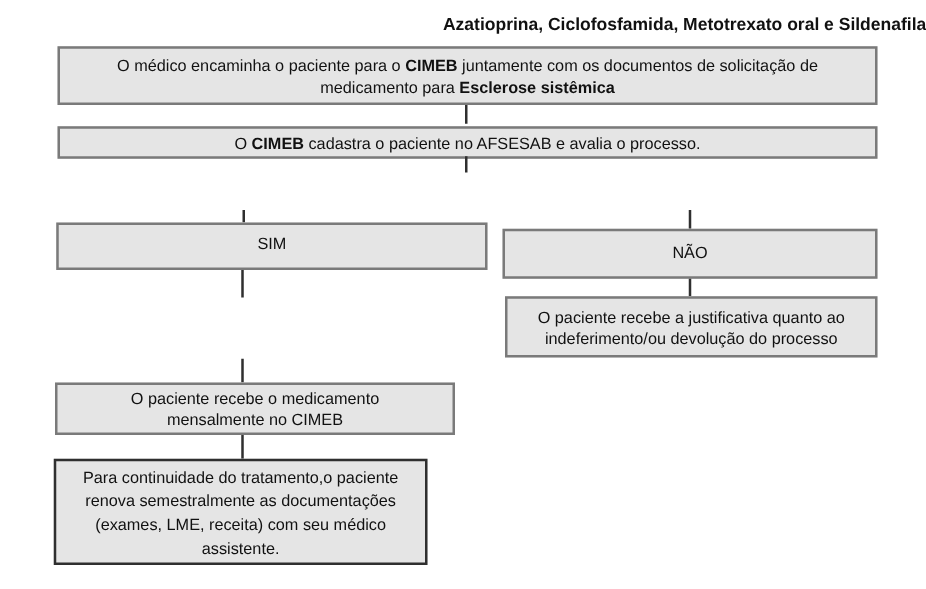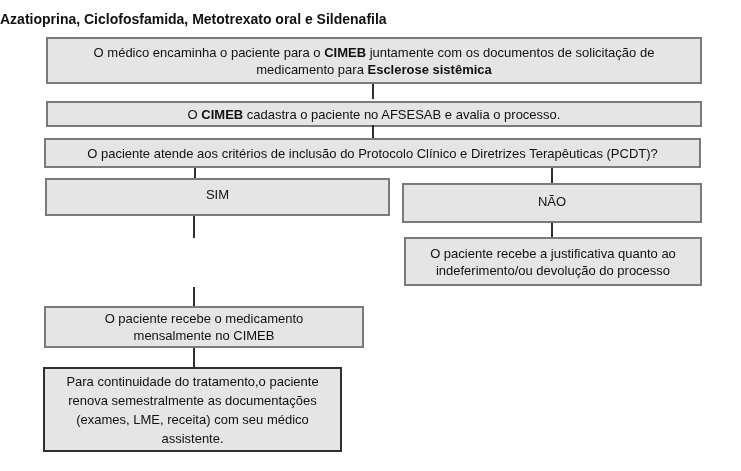--- a/index.html
+++ b/index.html
@@ -9,21 +9,21 @@
     height: 471px;
     background: #ffffff;
     font-family: "Liberation Sans", sans-serif;
     color: #111111;
     overflow: hidden;
   }
   .title {
     position: absolute;
     left: 0; top: 11px;
     width: 741px;
-    text-align: left;
+    text-align: right;
     font-size: 14px;
     font-weight: bold;
     color: #111111;
   }
   .box {
     position: absolute;
     box-sizing: border-box;
     border: 2px solid #7a7a7a;
     background: #e5e5e5;
     display: flex;
@@ -70,23 +70,20 @@
   </div>
 
   <div class="conn" id="conn-referral-register"></div>
 
   <div class="box" id="box-register">
     <div><span>O </span><b>CIMEB</b><span> cadastra o paciente no AFSESAB e avalia o processo.</span></div>
   </div>
 
   <div class="conn" id="conn-register-question"></div>
 
-  <div class="box" id="box-question">
-    <div>O paciente atende aos critérios de inclusão do Protocolo Clínico e Diretrizes Terapêuticas (PCDT)?</div>
-  </div>
 
   <div class="conn" id="conn-question-sim"></div>
   <div class="conn" id="conn-question-nao"></div>
 
   <div class="box" id="branch-sim">
     <div>SIM</div>
   </div>
 
   <div class="box" id="branch-nao">
     <div>NÃO</div>

